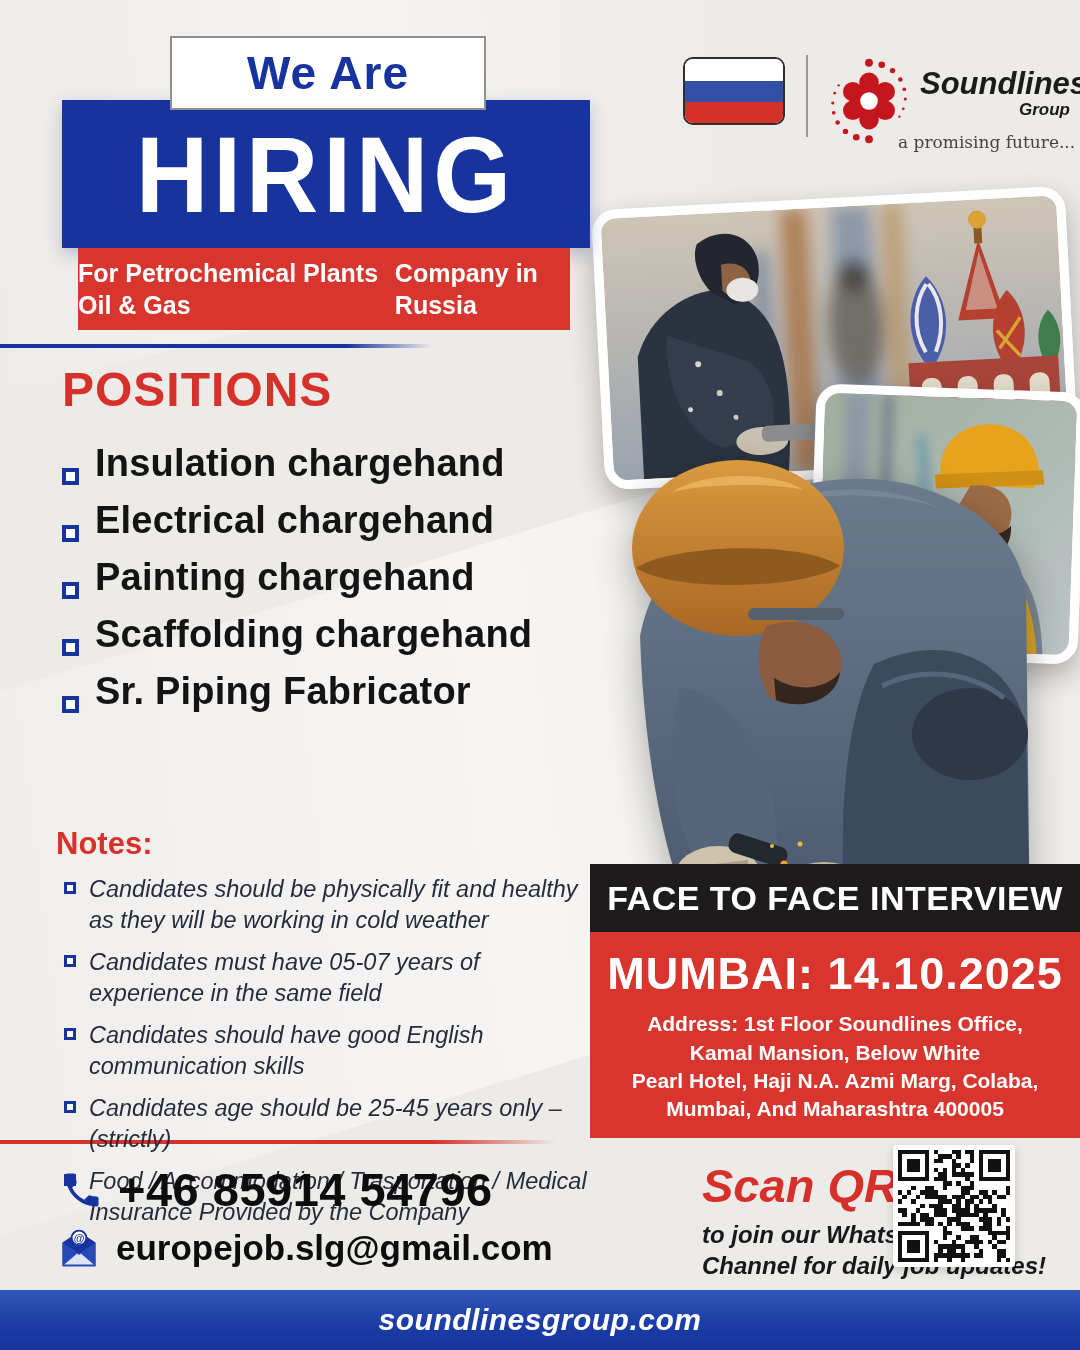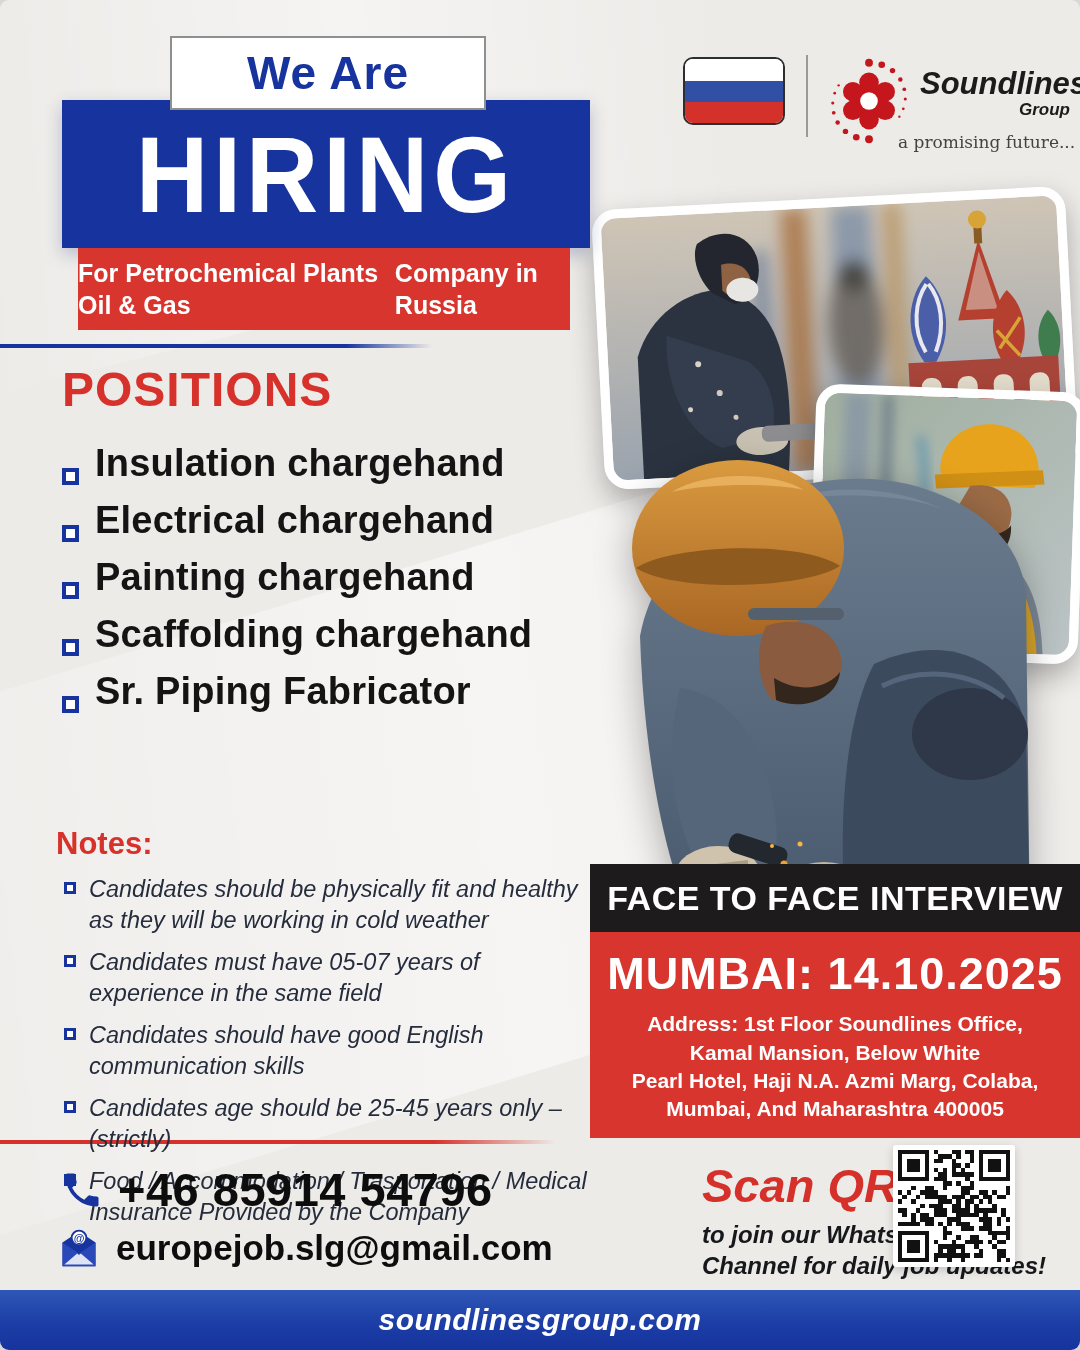--- a/index.html
+++ b/index.html
@@ -1,20 +1,19 @@
 <!DOCTYPE html>
 <html><head>
 <meta charset="utf-8">
 <style>
   html,body{margin:0;padding:0;background:#d8d8d8;}
   .poster{
     position:relative;width:1080px;height:1350px;margin:0 auto;
     background:#edebe8;overflow:hidden;
     font-family:"Liberation Sans",sans-serif;
-    border-radius:9px;
   }
   .sheen{position:absolute;pointer-events:none;}
   .sheen.s1{left:-250px;top:520px;width:1700px;height:520px;transform:rotate(-17deg);
     background:linear-gradient(100deg,rgba(255,255,255,0) 0%,rgba(255,255,255,.5) 45%,rgba(255,255,255,0) 85%);}
   .sheen.s2{left:-100px;top:-80px;width:900px;height:380px;transform:rotate(-14deg);
     background:linear-gradient(100deg,rgba(255,255,255,0) 10%,rgba(255,255,255,.45) 50%,rgba(255,255,255,0) 90%);}
 
   
   .we-are-box{position:absolute;left:170px;top:36px;width:312px;height:70px;background:#fff;
     border:2px solid #8f8f8f;z-index:6;display:flex;align-items:center;justify-content:center;}

